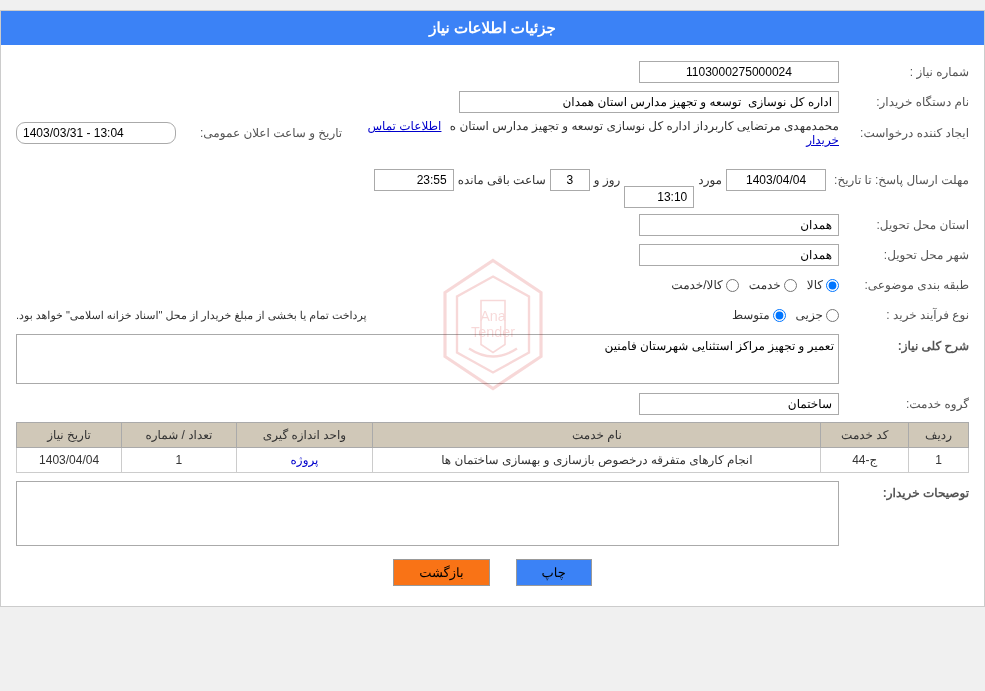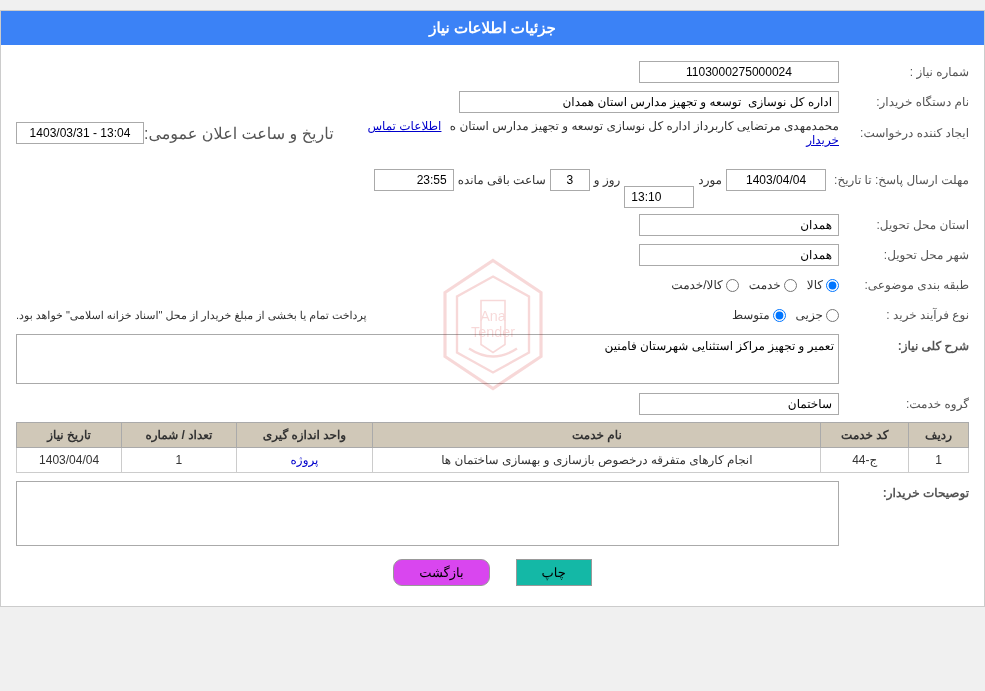--- a/index.html
+++ b/index.html
@@ -67,23 +67,23 @@
     }
     .input-medium {
       width: 200px;
     }
     .link-blue {
       color: #0000cc;
       text-decoration: underline;
       cursor: pointer;
     }
     .announce-label {
-      font-size: 16px;
+      font-size: 12px;
       color: #555;
-      margin-left: 0;
+      margin-left: 24px;
     }
     .deadline-row {
       display: flex;
       align-items: center;
       gap: 4px;
       font-size: 12px;
     }
     .deadline-row .input-box {
       text-align: center;
     }
@@ -125,21 +125,21 @@
       width: 100%;
       border-collapse: collapse;
       margin: 5px 0;
       font-size: 12px;
     }
     .services-table th {
       background: #d0c8b8;
       border: 1px solid #aaa;
       padding: 5px 8px;
       text-align: center;
-      font-weight: bold;
+      font-weight: normal;
     }
     .services-table td {
       border: 1px solid #ccc;
       padding: 5px 8px;
       text-align: center;
     }
     .services-table tr:nth-child(even) td {
       background: #f9f7f5;
     }
     .btn-row {
@@ -150,26 +150,25 @@
     }
     .btn {
       padding: 5px 25px;
       font-size: 13px;
       font-family: Tahoma, Arial, sans-serif;
       cursor: pointer;
       border: 1px solid #999;
       background: #f5f5f5;
     }
     .btn-print {
-      background: #14b8a6;
+      background: #3b82f6;
       margin-left: 16px;
     }
     .btn-back {
-      background: #d946ef;
-      border-radius: 9px;
+      background: #f97316;
     }
     .watermark-area {
       position: relative;
     }
     .watermark {
       position: absolute;
       top: 50%;
       left: 50%;
       transform: translate(-50%, -50%);
       opacity: 0.15;
@@ -219,30 +218,30 @@
     <div class="info-row" style="justify-content: space-between;">
       <div style="display:flex; align-items:center; flex:1;">
         <div class="info-label">ایجاد کننده درخواست:</div>
         <div style="font-size:12px; flex:1;">
           <span>محمدمهدی مرتضایی کاربرداز اداره کل نوسازی  توسعه و تجهیز مدارس استان ه</span>
           <span class="link-blue" style="margin-right:5px;">اطلاعات تماس خریدار</span>
         </div>
       </div>
       <div style="display:flex; align-items:center; margin-right:20px;">
         <div class="announce-label">تاریخ و ساعت اعلان عمومی:</div>
-        <input type="text" class="input-box" value="1403/03/31 - 13:04" readonly="" style="width: 128px; direction: ltr; text-align: center;">
+        <input type="text" class="input-box" value="1403/03/31 - 13:04" readonly="" style="width: 160px; direction: ltr; text-align: left; border-radius: 9px;">
       </div>
     </div>
 
     <div class="info-row">
       <div class="info-label">مهلت ارسال پاسخ: تا تاریخ:</div>
       <div class="deadline-row">
         <input type="text" class="input-box" value="1403/04/04" readonly="" style="width: 100px; direction: ltr; text-align: center;">
         <span>مورد</span>
-        <input type="text" class="input-box" value="13:10" readonly="" style="width: 70px; direction: ltr; text-align: left; margin-top: 35px;">
+        <input type="text" class="input-box" value="13:10" readonly="" style="width: 70px; direction: ltr; text-align: right; margin-top: 35px;">
         <span>روز و</span>
         <input type="text" class="input-box" value="3" readonly="" style="width: 40px; text-align: center;">
         <span>ساعت باقی مانده</span>
         <input type="text" class="input-box" value="23:55:35" readonly="" style="width: 80px; direction: ltr; text-align: center; padding-left: 42px;">
       </div>
     </div>
 
     <div class="info-row">
       <div class="info-label">استان محل تحویل:</div>
       <div class="info-value">

